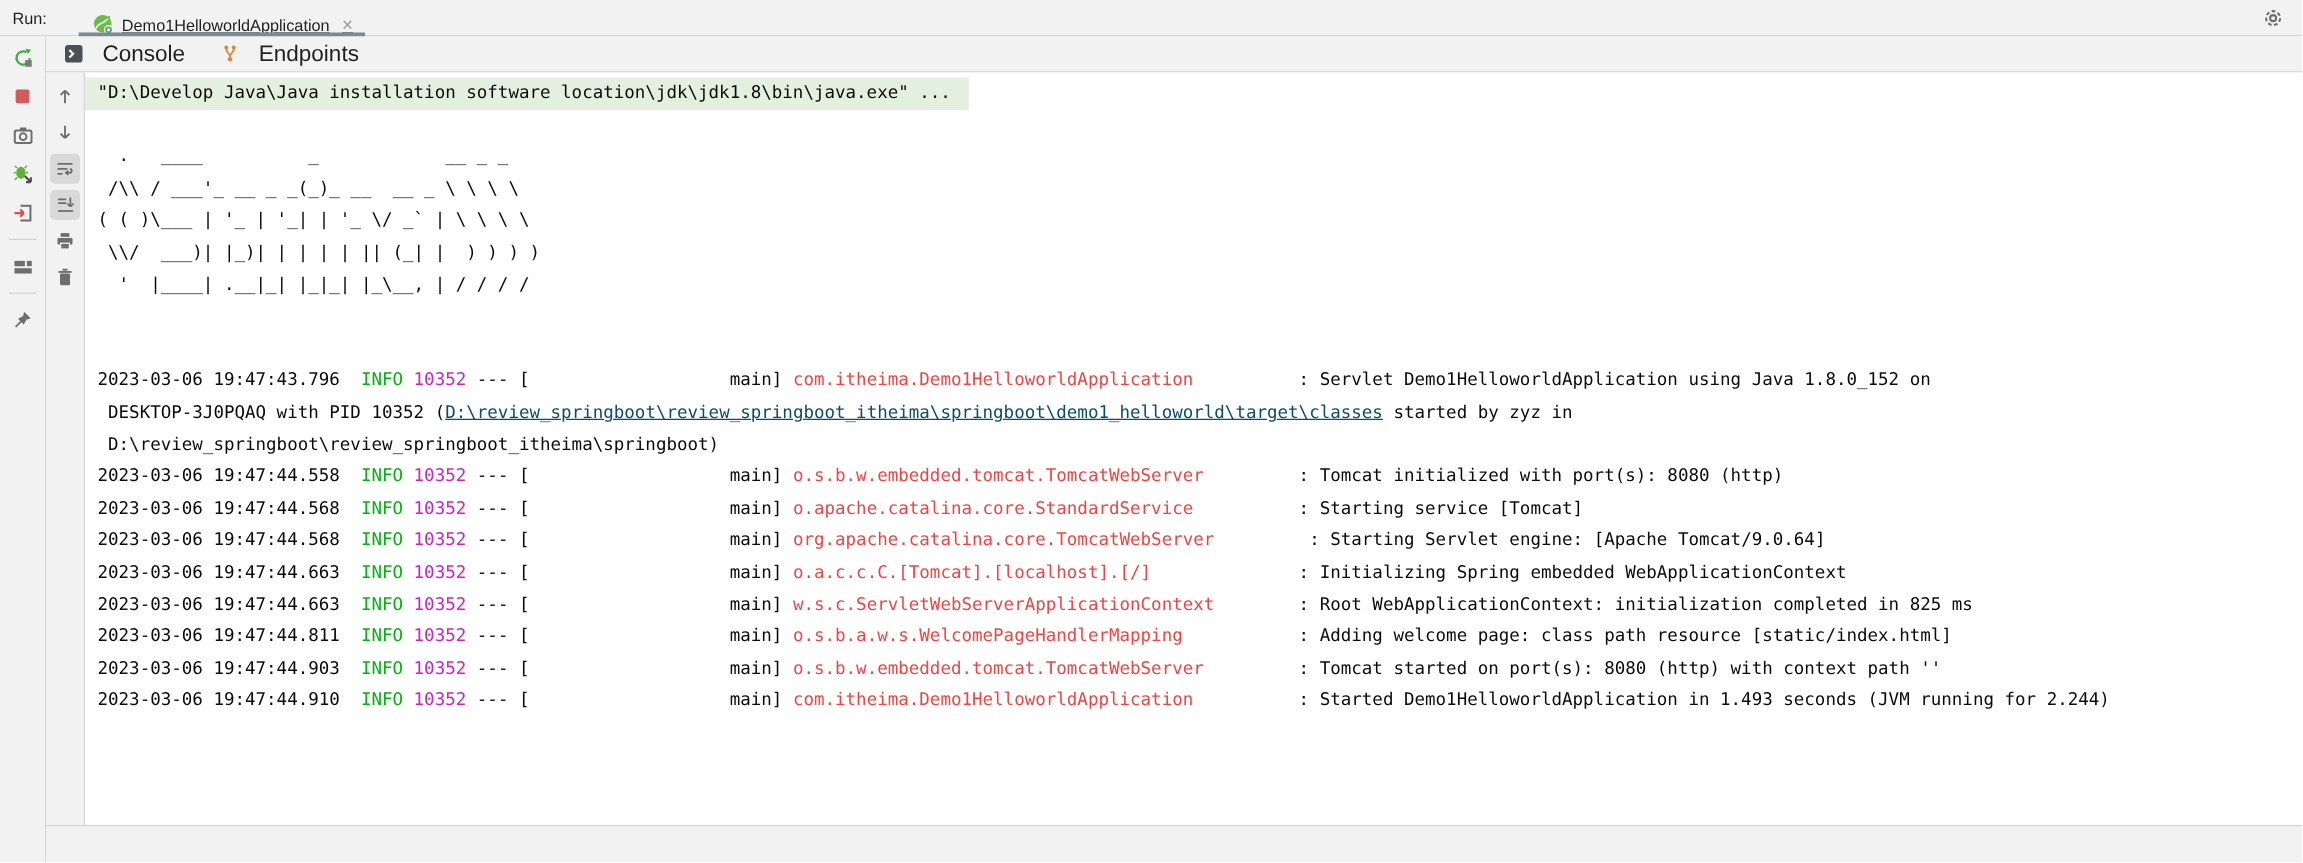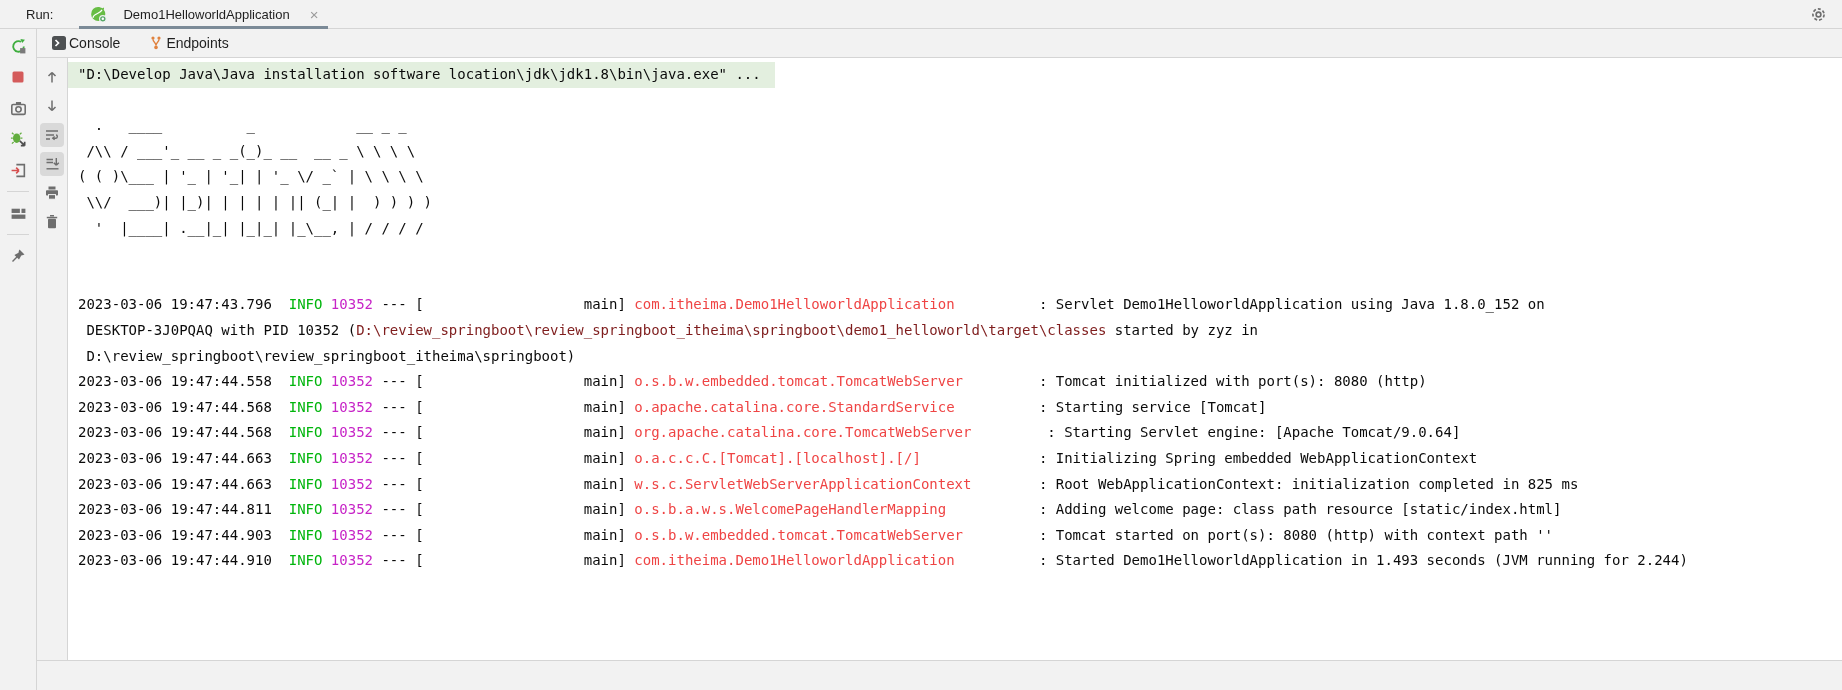--- a/index.html
+++ b/index.html
@@ -1,54 +1,54 @@
 <!DOCTYPE html>
 <html><head>
 <meta charset="utf-8">
 <style>
   * { box-sizing: border-box; margin: 0; padding: 0; }
   body { background:#fff; font-family:"Liberation Sans", sans-serif; }
   .window { width:1842px; height:690px; background:#fff; position:relative; overflow:hidden; }
 
   
   .runbar { height:29px; background:#f2f2f2; border-bottom:1px solid #d5d5d5; display:flex; align-items:center; }
-  .run-label { margin-left:26px; font-size:13px; color:#1f1f1f; }
-  .runtab { display:flex; align-items:center; gap:16px; margin-left:26px; position:relative; height:100%; padding:0 10px; cursor:pointer; }
+  .run-label { margin-left:10px; font-size:13px; color:#1f1f1f; }
+  .runtab { display:flex; align-items:flex-end; gap:6px; margin-left:26px; position:relative; height:100%; padding:0 10px; cursor:pointer;text-decoration:underline; }
   .runtab-title { font-size:13px; color:#1f1f1f; }
   .runtab-close { color:#9a9a9a; font-size:15px; line-height:1; margin-left:4px; cursor:pointer; }
   .runtab-underline { position:absolute; left:0; right:0; bottom:-1px; height:3px; background:#7b8a97; }
   .gearbox { margin-left:auto; margin-right:14px; display:flex; align-items:center; cursor:pointer; }
 
   
   .bodyrow { display:flex; height:661px; }
   .col1 { width:37px; background:#f2f2f2; border-right:1px solid #d5d5d5; display:flex; flex-direction:column; align-items:center; padding-top:5px; gap:7px; flex:none; }
   .rightcol { flex:1; display:flex; flex-direction:column; min-width:0; }
   .tabbar { height:29px; background:#f2f2f2; border-bottom:1px solid #d5d5d5; display:flex; align-items:center; gap:28px; padding-left:14px; flex:none; }
-  .vtab { display:flex; align-items:center; gap:2px; font-size:14px; color:#1f1f1f; cursor:pointer; height:100%; }
+  .vtab { display:flex; align-items:center; gap:15px; font-size:18px; color:#1f1f1f; cursor:pointer; height:100%; }
   .contentrow { flex:1; display:flex; min-height:0; }
   .col2 { width:31px; background:#f2f2f2; border-right:1px solid #d5d5d5; display:flex; flex-direction:column; align-items:center; padding-top:7px; gap:5px; flex:none; }
   .consolewrap { flex:1; display:flex; flex-direction:column; min-width:0; }
   .console { flex:1; background:#fff; overflow:hidden; padding-top:4px;
              font-family:"DejaVu Sans Mono", monospace; font-size:14px; line-height:25.6px; color:#0a0a0a; }
   .bottomstrip { height:30px; background:#f2f2f2; border-top:1px solid #d5d5d5; flex:none; }
 
   
   .iconbtn { width:24px; height:24px; border-radius:4px; display:flex; align-items:center; justify-content:center; cursor:pointer; flex:none; }
   .iconbtn.tgl { background:#d9d9d9; }
   .tooldiv { width:22px; height:1px; background:#d5d5d5; margin:2px 0; flex:none; }
 
   
   .line { white-space:pre; padding-left:10px; height:25.6px; }
   .line.hl { background:#e3efdf; width:fit-content; padding-right:14px; }
   .k  { color:#0a0a0a; }
   .g  { color:#00b50c; }
   .m  { color:#c724c7; }
   .c  { color:#ef4444; }
   .gb { color:#38cf38; }
-  .l  { color:#7f1d1d; cursor:pointer; }
+  .l  { color:#0c4a6e; text-decoration:underline; cursor:pointer; }
 </style>
 </head>
 <body>
 
 <div class="window">
 
   <div class="runbar">
     <span class="run-label">Run:</span>
     <div class="runtab">
       <span style="display:flex;">

